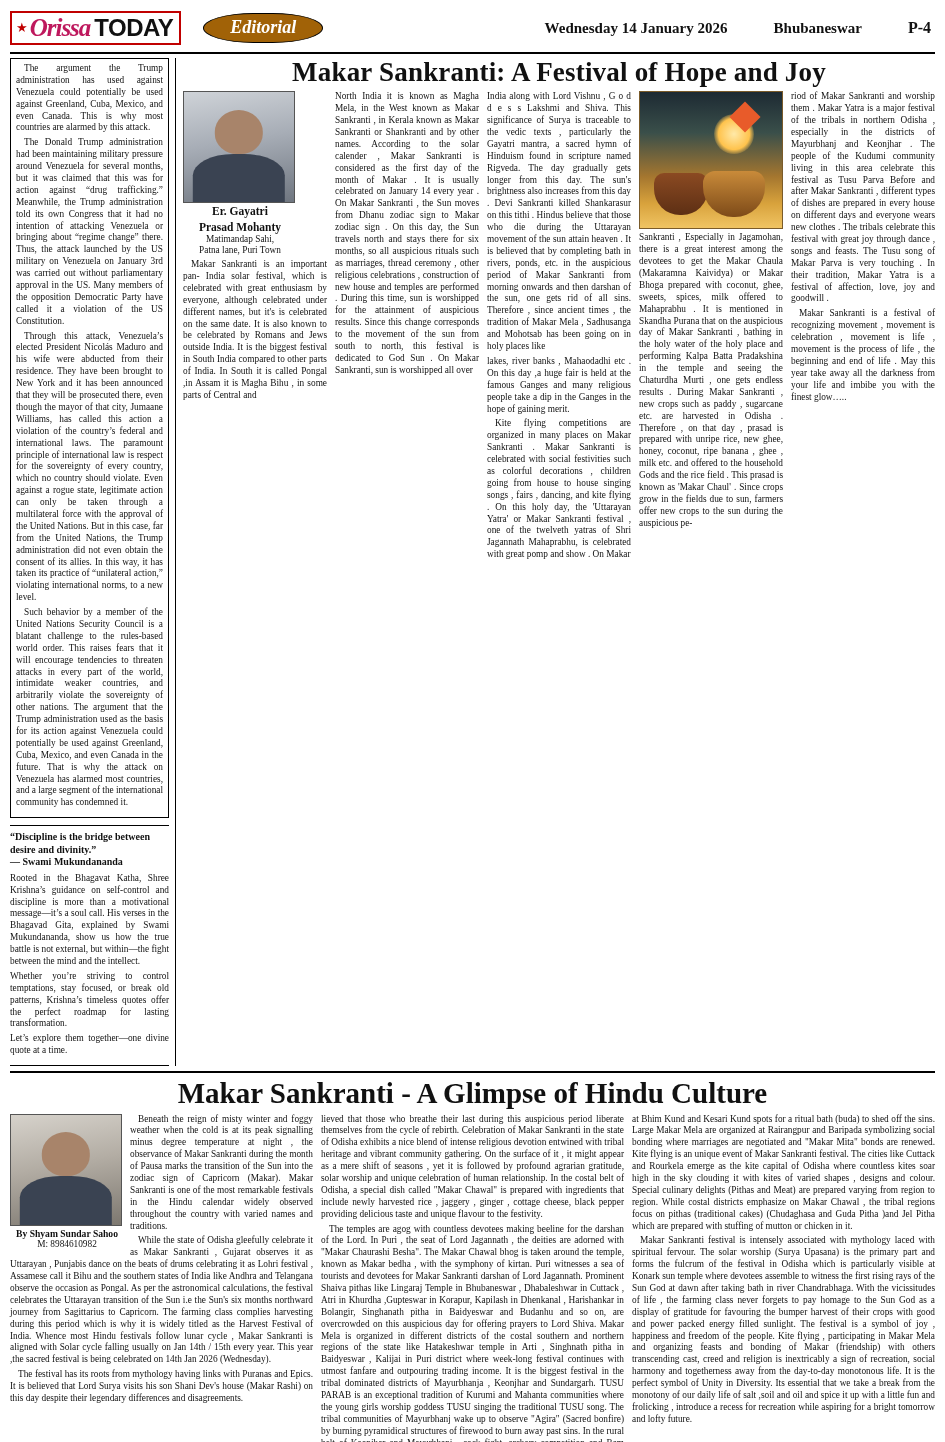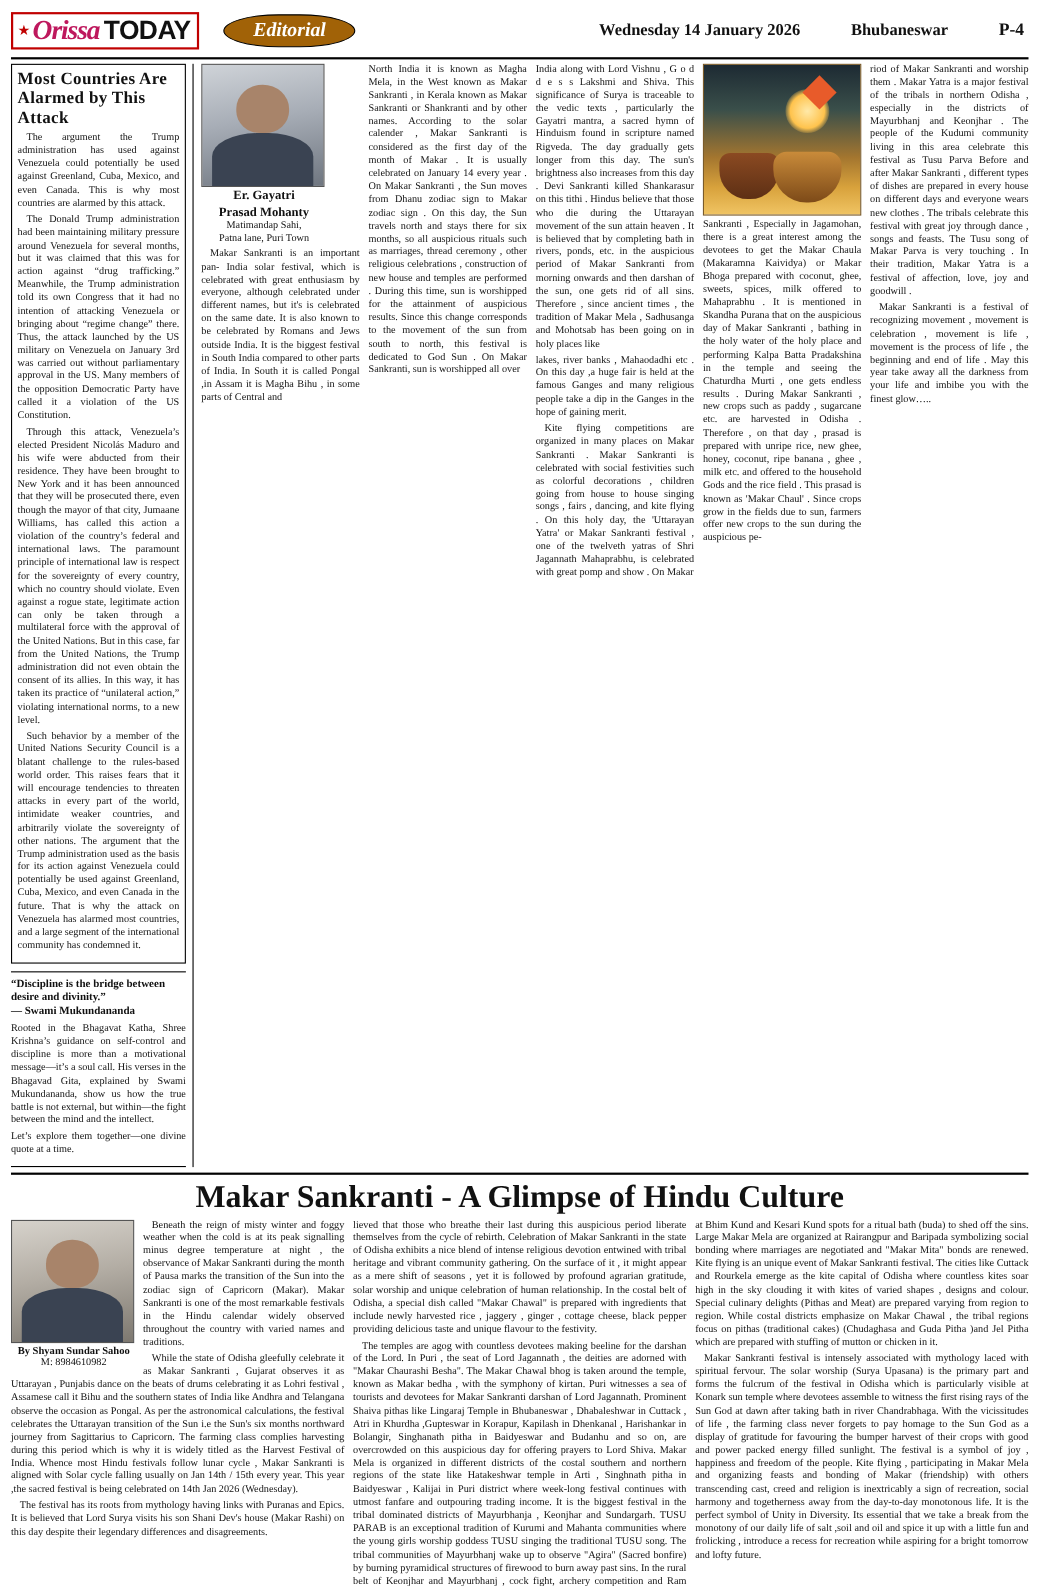--- a/index.html
+++ b/index.html
@@ -272,46 +272,44 @@
       <div class="mast-date">Wednesday 14 January 2026</div>
       <div class="mast-place">Bhubaneswar</div>
       <div class="mast-page">P-4</div>
     </div>
   </div>
 
   <div class="sec1">
 
     <div class="left-rail">
       <div class="rail-box">
-        <div class="rail-title">
-          <span>Most  Countries  Are</span>
-          <span class="ln2">Alarmed by This Attack</span>
-        </div>
         <div class="col-text">
           <p>The argument the Trump administration has used against Venezuela could potentially be used against Greenland, Cuba, Mexico, and even Canada. This is why most countries are alarmed by this attack.</p>
           <p>The Donald Trump administration had been maintaining military pressure around Venezuela for several months, but it was claimed that this was for action against “drug trafficking.” Meanwhile, the Trump administration told its own Congress that it had no intention of attacking Venezuela or bringing about “regime change” there. Thus, the attack launched by the US military on Venezuela on January 3rd was carried out without parliamentary approval in the US. Many members of the opposition Democratic Party have called it a violation of the US Constitution.</p>
           <p>Through this attack, Venezuela’s elected President Nicolás Maduro and his wife were abducted from their residence. They have been brought to New York and it has been announced that they will be prosecuted there, even though the mayor of that city, Jumaane Williams, has called this action a violation of the country’s federal and international laws. The paramount principle of international law is respect for the sovereignty of every country, which no country should violate. Even against a rogue state, legitimate action can only be taken through a multilateral force with the approval of the United Nations. But in this case, far from the United Nations, the Trump administration did not even obtain the consent of its allies. In this way, it has taken its practice of “unilateral action,” violating international norms, to a new level.</p>
           <p>Such behavior by a member of the United Nations Security Council is a blatant challenge to the rules-based world order. This raises fears that it will encourage tendencies to threaten attacks in every part of the world, intimidate weaker countries, and arbitrarily violate the sovereignty of other nations. The argument that the Trump administration used as the basis for its action against Venezuela could potentially be used against Greenland, Cuba, Mexico, and even Canada in the future. That is why the attack on Venezuela has alarmed most countries, and a large segment of the international community has condemned it.</p>
         </div>
       </div>
 
       <div class="quote-box">
         <div class="quote-head">
           <span>“Discipline is the bridge between desire</span>
           <span>and divinity.”</span><br>
           <span>— Swami Mukundananda</span>
         </div>
         <div class="col-text">
           <p class="noindent">Rooted in the Bhagavat Katha, Shree Krishna’s guidance on self-control and discipline is more than a motivational message—it’s a soul call. His verses in the Bhagavad Gita, explained by Swami Mukundananda, show us how the true battle is not external, but within—the fight between the mind and the intellect.</p>
+          <p class="noindent">Whether you’re striving to control temptations, stay focused, or break old patterns, Krishna’s timeless quotes offer the perfect roadmap for lasting transformation.</p>
           <p class="noindent">Let’s explore them together—one divine quote at a time.</p>
         </div>
       </div>
     </div>
 
     <div class="sec1-main">
+      <h1 class="headline1">Makar Sankranti: A  Festival  of  Hope  and  Joy</h1>
       <div class="cols3">
 
         <div>
           <div class="author-block">
             <div class="photo p-gayatri">
               <div class="head"></div>
               <div class="body"></div>
             </div>
             <div class="author-name">Er. Gayatri</div>
             <div class="author-name">Prasad Mohanty</div>

